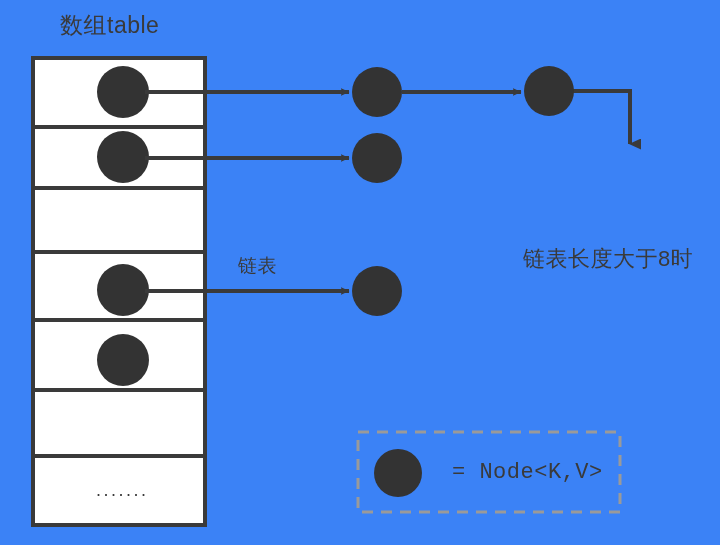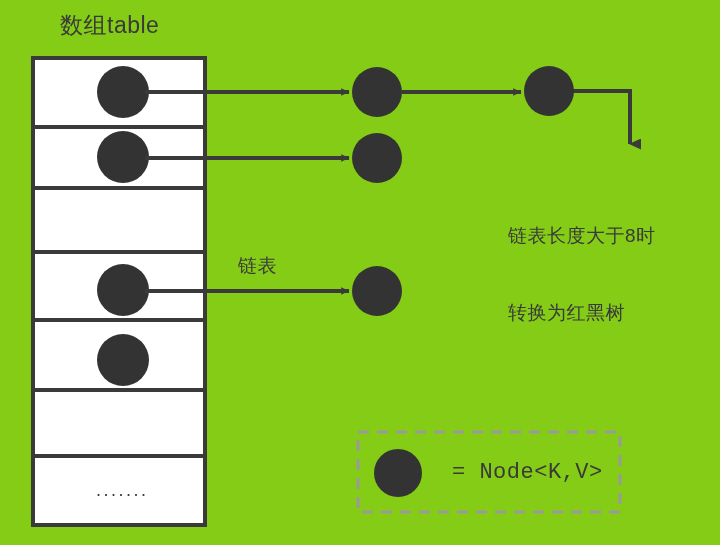--- a/index.html
+++ b/index.html
@@ -7,21 +7,21 @@
     padding: 0;
     background: #ffffff;
   }
   body {
     font-family: "Liberation Sans", "DejaVu Sans", sans-serif;
   }
   #canvas {
     position: relative;
     width: 720px;
     height: 545px;
-    background: #84cc16;
+    background: #3b82f6;
     overflow: hidden;
   }
   .diagram-svg {
     position: absolute;
     left: 0;
     top: 0;
     width: 720px;
     height: 545px;
   }
   .txt {
@@ -37,23 +37,23 @@
     letter-spacing: 0.5px;
   }
   #chain-label {
     left: 238px;
     top: 253px;
     font-size: 19px;
     letter-spacing: 0.5px;
   }
   #treeify-note {
     left: 508px;
-    top: 172px;
-    font-size: 19px;
-    text-align: left;
+    top: 185px;
+    font-size: 22px;
+    text-align: center;
     width: 200px;
     letter-spacing: 0.5px;
   }
   #treeify-note span { display: block; }
   #legend-text {
     left: 452px;
     top: 458px;
     font-size: 22px;
     letter-spacing: 0.5px;
     font-family: Liberation Mono, monospace;
@@ -112,20 +112,19 @@
     <rect x="358" y="432" width="262" height="80" fill="none" stroke="#9a9a9a" stroke-width="3" stroke-dasharray="11 8"></rect>
     <circle cx="398" cy="473" r="24" fill="#333333"></circle>
   </svg>
 
   <div class="txt" id="title-label">数组table</div>
 
   <div class="txt" id="chain-label">链表</div>
 
   <div class="txt" id="treeify-note">
     <span>链表长度大于8时</span>
-    <span>转换为红黑树</span>
   </div>
 
   <div class="txt" id="dots-label">.......</div>
 
   <div class="txt" id="legend-text">= Node&lt;K,V&gt;</div>
 
 </div>
 
 </body></html>

